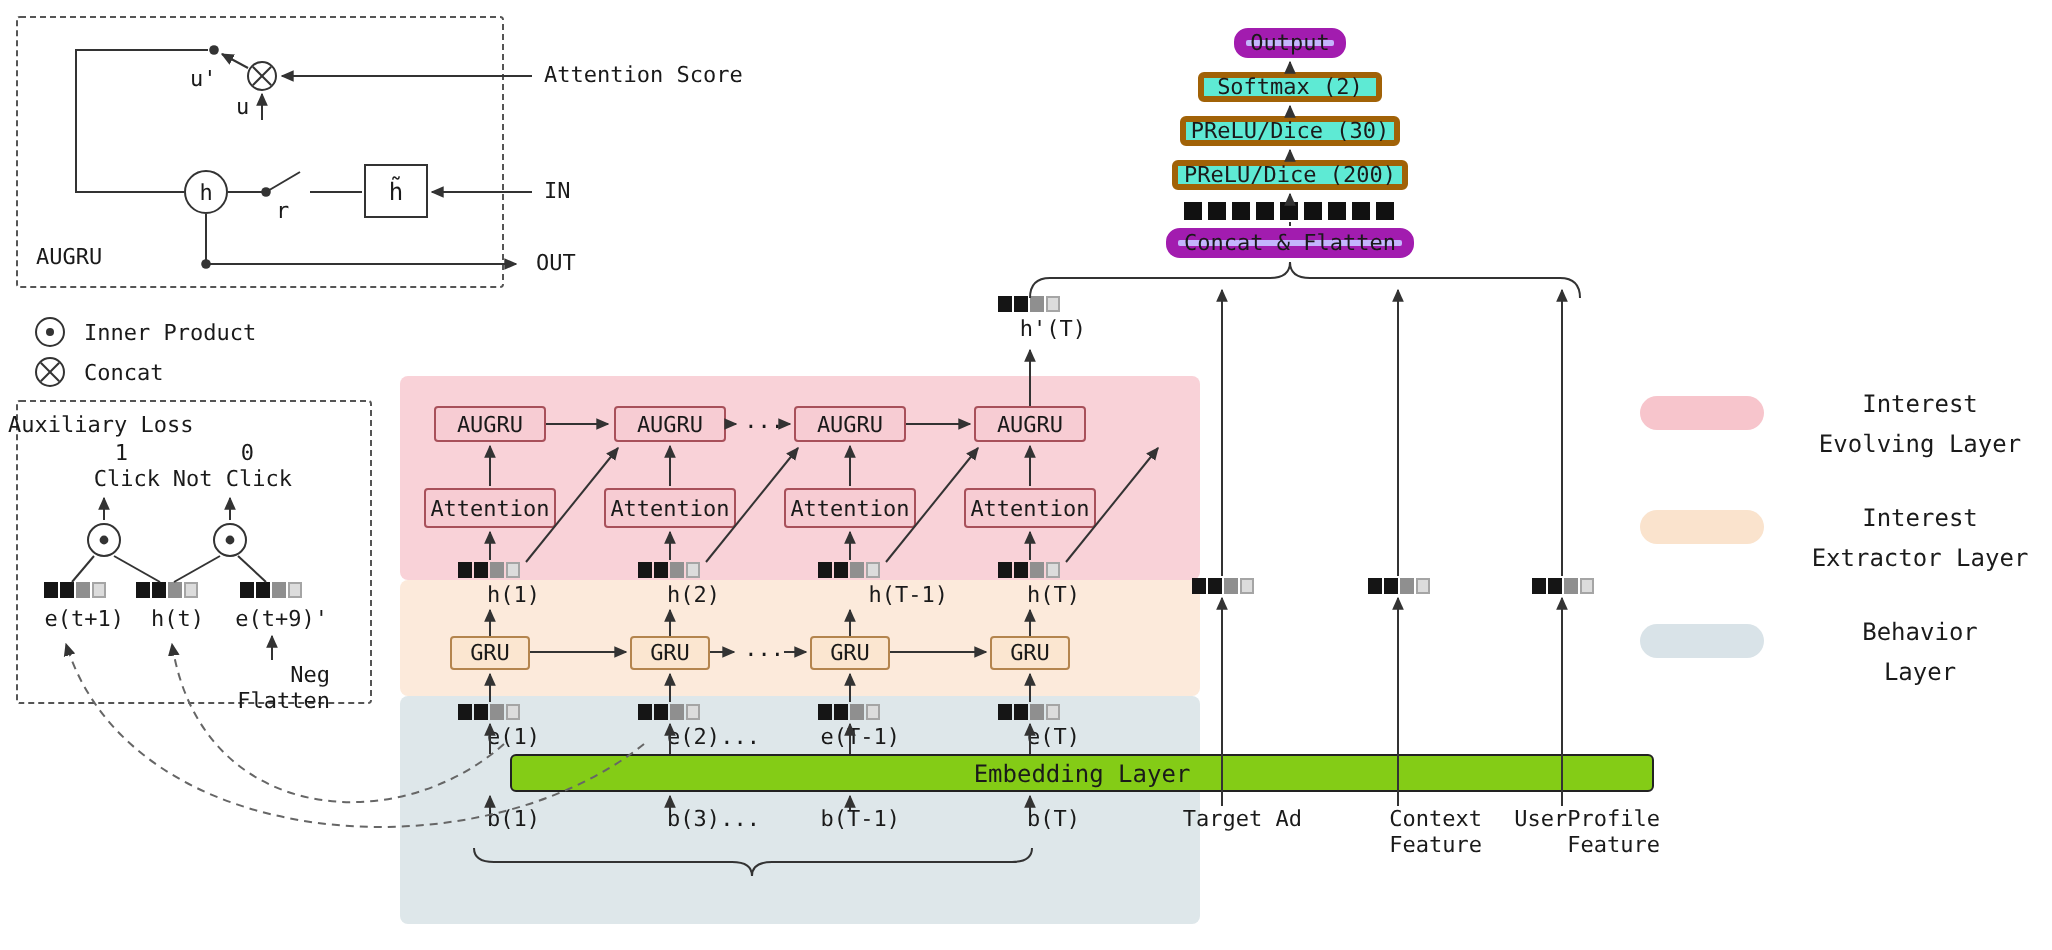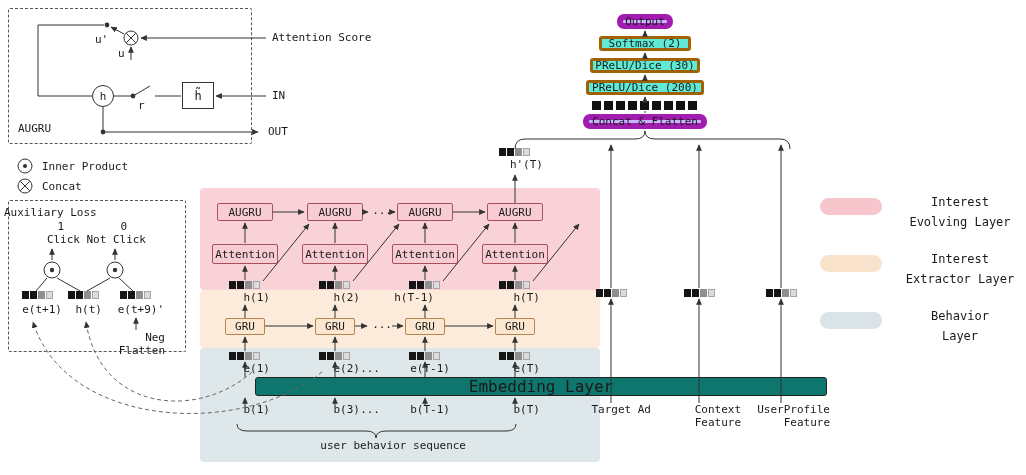--- a/index.html
+++ b/index.html
@@ -6,21 +6,21 @@
   body{font-family:"DejaVu Sans Mono","Liberation Mono",monospace;background:#fff}
   .stage{position:relative;width:1026px;height:475px;background:#fff;overflow:hidden;color:#1a1a1a;font-size:11px}
   .region{position:absolute;border-radius:4px}
   .lbl{position:absolute;line-height:1.2;white-space:pre-line}
   .ctr{text-align:right}
   .nodebox{position:absolute;display:flex;align-items:center;justify-content:center;font-size:11px;line-height:1}
   .box-augru,.box-attn{background:#f7ccd3;border:1px solid #a8505a;border-radius:2px}
   .box-gru{background:#fbe6d0;border:1px solid #b4854e;border-radius:2px}
   .stack-white{background:#c4b5fd;border:6px solid #a21caf;border-radius:7px}
   .stack-gray{background:#5eead4;border:3px solid #a16207;border-radius:3px}
-  .embed-box{background:#0f766e;border:1px solid #222;border-radius:3px;font-size:16px}
+  .embed-box{background:#84cc16;border:1px solid #222;border-radius:3px;font-size:12px}
   .dashed{position:absolute;border:1.4px dashed #555;border-radius:2px}
   .circle-node{position:absolute;border:1px solid #333;border-radius:50%;background:#fff;display:flex;align-items:center;justify-content:center;font-size:11px}
   .bar{position:absolute;display:flex;gap:1px}
   .bar span{width:7px;height:8px;display:block}
   .s0,.s1{background:#151515}
   .s2{background:#8f8f8f}
   .s3{background:#dcdcdc;border:1px solid #a5a5a5}
   .sq-row{position:absolute;display:flex;gap:3px}
   .sq-row span{width:9px;height:9px;background:#111;display:block}
   .overlay{position:absolute;left:0;top:0;pointer-events:none}
@@ -130,21 +130,21 @@
       <span class="s3"></span>
     </div>
   <div class="bar" style="left:499px;top:281px">
       <span class="s0"></span>
       <span class="s1"></span>
       <span class="s2"></span>
       <span class="s3"></span>
     </div>
   <div class="lbl ctr" style="left:220px;top:291px;width:50px">h(1)</div>
   <div class="lbl ctr" style="left:310px;top:291px;width:50px">h(2)</div>
-  <div class="lbl ctr" style="left:384px;top:291px;width:50px">h(T-1)</div>
+  <div class="lbl ctr" style="left:424px;top:291px;width:50px">h(T-1)</div>
   <div class="lbl ctr" style="left:490px;top:291px;width:50px">h(T)</div>
 
   <div class="nodebox box-gru" style="left:225px;top:318px;width:40px;height:17px">
       <span>GRU</span>
     </div>
   <div class="nodebox box-gru" style="left:315px;top:318px;width:40px;height:17px">
       <span>GRU</span>
     </div>
   <div class="nodebox box-gru" style="left:405px;top:318px;width:40px;height:17px">
       <span>GRU</span>
@@ -186,21 +186,20 @@
 
   <div class="nodebox embed-box" style="left:255px;top:377px;width:572px;height:19px">
       <span>Embedding Layer</span>
     </div>
 
   <div class="lbl ctr" style="left:220px;top:403px;width:50px">b(1)</div>
   <div class="lbl ctr" style="left:310px;top:403px;width:50px">b(3)</div>
   <div class="lbl ctr" style="left:400px;top:403px;width:50px">b(T-1)</div>
   <div class="lbl ctr" style="left:490px;top:403px;width:50px">b(T)</div>
   <div class="lbl ctr" style="left:356px;top:403px;width:24px">...</div>
-  <div class="lbl ctr" style="left:286px;top:439px;width:180px">user behavior sequence</div>
 
   <div class="nodebox stack-white" style="left:617px;top:14px;width:56px;height:15px">
       <span>Output</span>
     </div>
   <div class="nodebox stack-gray" style="left:599px;top:36px;width:92px;height:15px">
       <span>Softmax (2)</span>
     </div>
   <div class="nodebox stack-gray" style="left:590px;top:58px;width:110px;height:15px">
       <span>PReLU/Dice (30)</span>
     </div>

